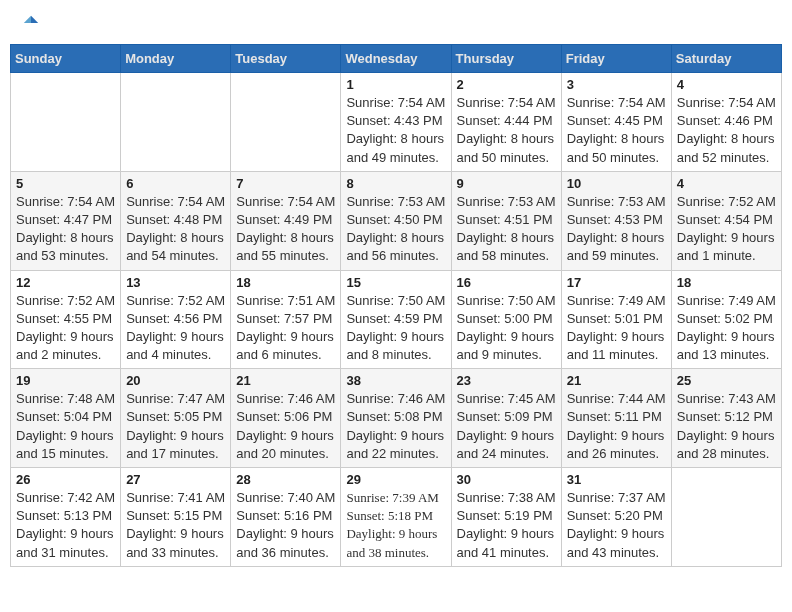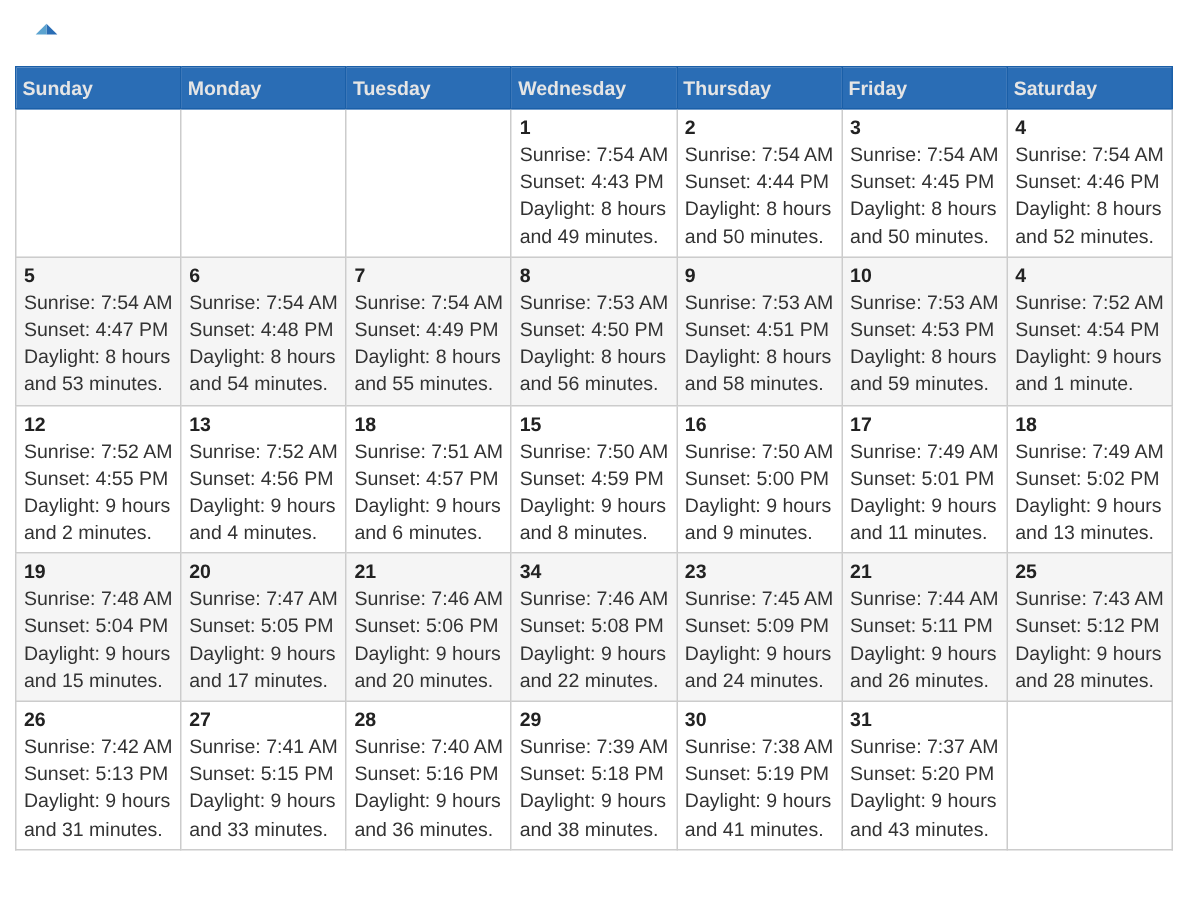--- a/index.html
+++ b/index.html
@@ -224,21 +224,21 @@
         <td>
           <div class="day-num">13</div>
           <div class="day-info" style="white-space: pre-line;">Sunrise: 7:52 AM
 Sunset: 4:56 PM
 Daylight: 9 hours
 and 4 minutes.</div>
         </td>
         <td>
           <div class="day-num">18</div>
           <div class="day-info" style="white-space: pre-line;">Sunrise: 7:51 AM
-Sunset: 4:57 PM
+Sunset: 7:57 PM
 Daylight: 9 hours
 and 6 minutes.</div>
         </td>
         <td>
           <div class="day-num">15</div>
           <div class="day-info" style="white-space: pre-line;">Sunrise: 7:50 AM
 Sunset: 4:59 PM
 Daylight: 9 hours
 and 8 minutes.</div>
         </td>
@@ -280,21 +280,21 @@
 and 17 minutes.</div>
         </td>
         <td>
           <div class="day-num">21</div>
           <div class="day-info" style="white-space: pre-line;">Sunrise: 7:46 AM
 Sunset: 5:06 PM
 Daylight: 9 hours
 and 20 minutes.</div>
         </td>
         <td>
-          <div class="day-num">34</div>
+          <div class="day-num">38</div>
           <div class="day-info" style="white-space: pre-line;">Sunrise: 7:46 AM
 Sunset: 5:08 PM
 Daylight: 9 hours
 and 22 minutes.</div>
         </td>
         <td>
           <div class="day-num">23</div>
           <div class="day-info" style="white-space: pre-line;">Sunrise: 7:45 AM
 Sunset: 5:09 PM
 Daylight: 9 hours
@@ -332,21 +332,21 @@
         </td>
         <td>
           <div class="day-num">28</div>
           <div class="day-info" style="white-space: pre-line;">Sunrise: 7:40 AM
 Sunset: 5:16 PM
 Daylight: 9 hours
 and 36 minutes.</div>
         </td>
         <td>
           <div class="day-num">29</div>
-          <div class="day-info" style="white-space: pre-line;">Sunrise: 7:39 AM
+          <div class="day-info" style="white-space: pre-line; font-family: Liberation Serif, serif;">Sunrise: 7:39 AM
 Sunset: 5:18 PM
 Daylight: 9 hours
 and 38 minutes.</div>
         </td>
         <td>
           <div class="day-num">30</div>
           <div class="day-info" style="white-space: pre-line;">Sunrise: 7:38 AM
 Sunset: 5:19 PM
 Daylight: 9 hours
 and 41 minutes.</div>

